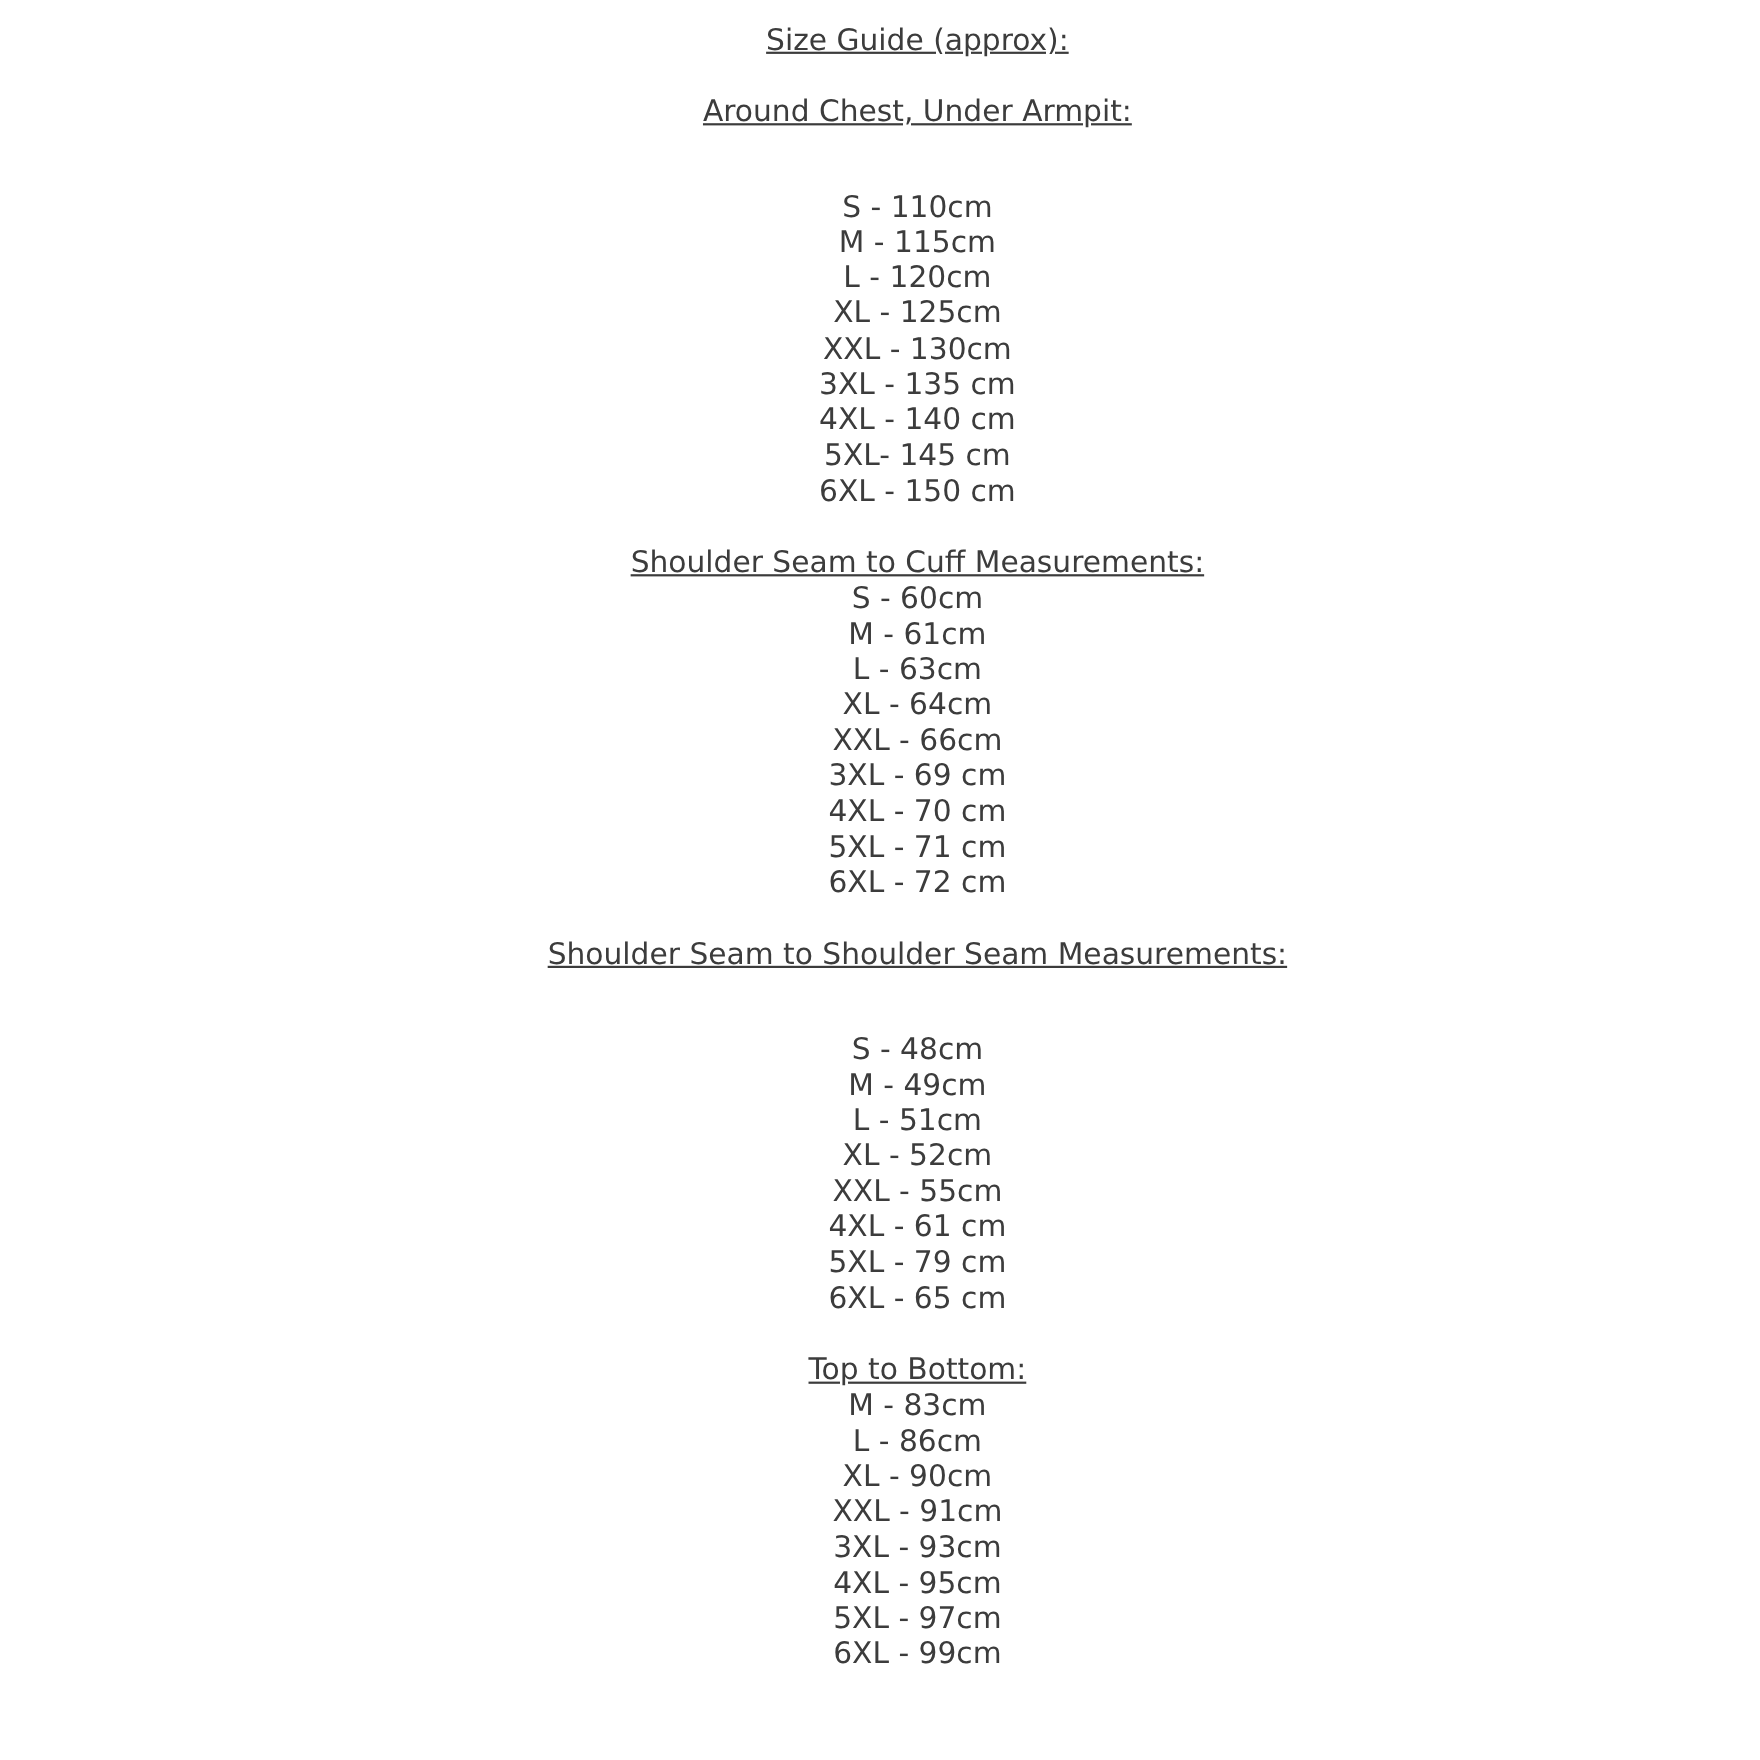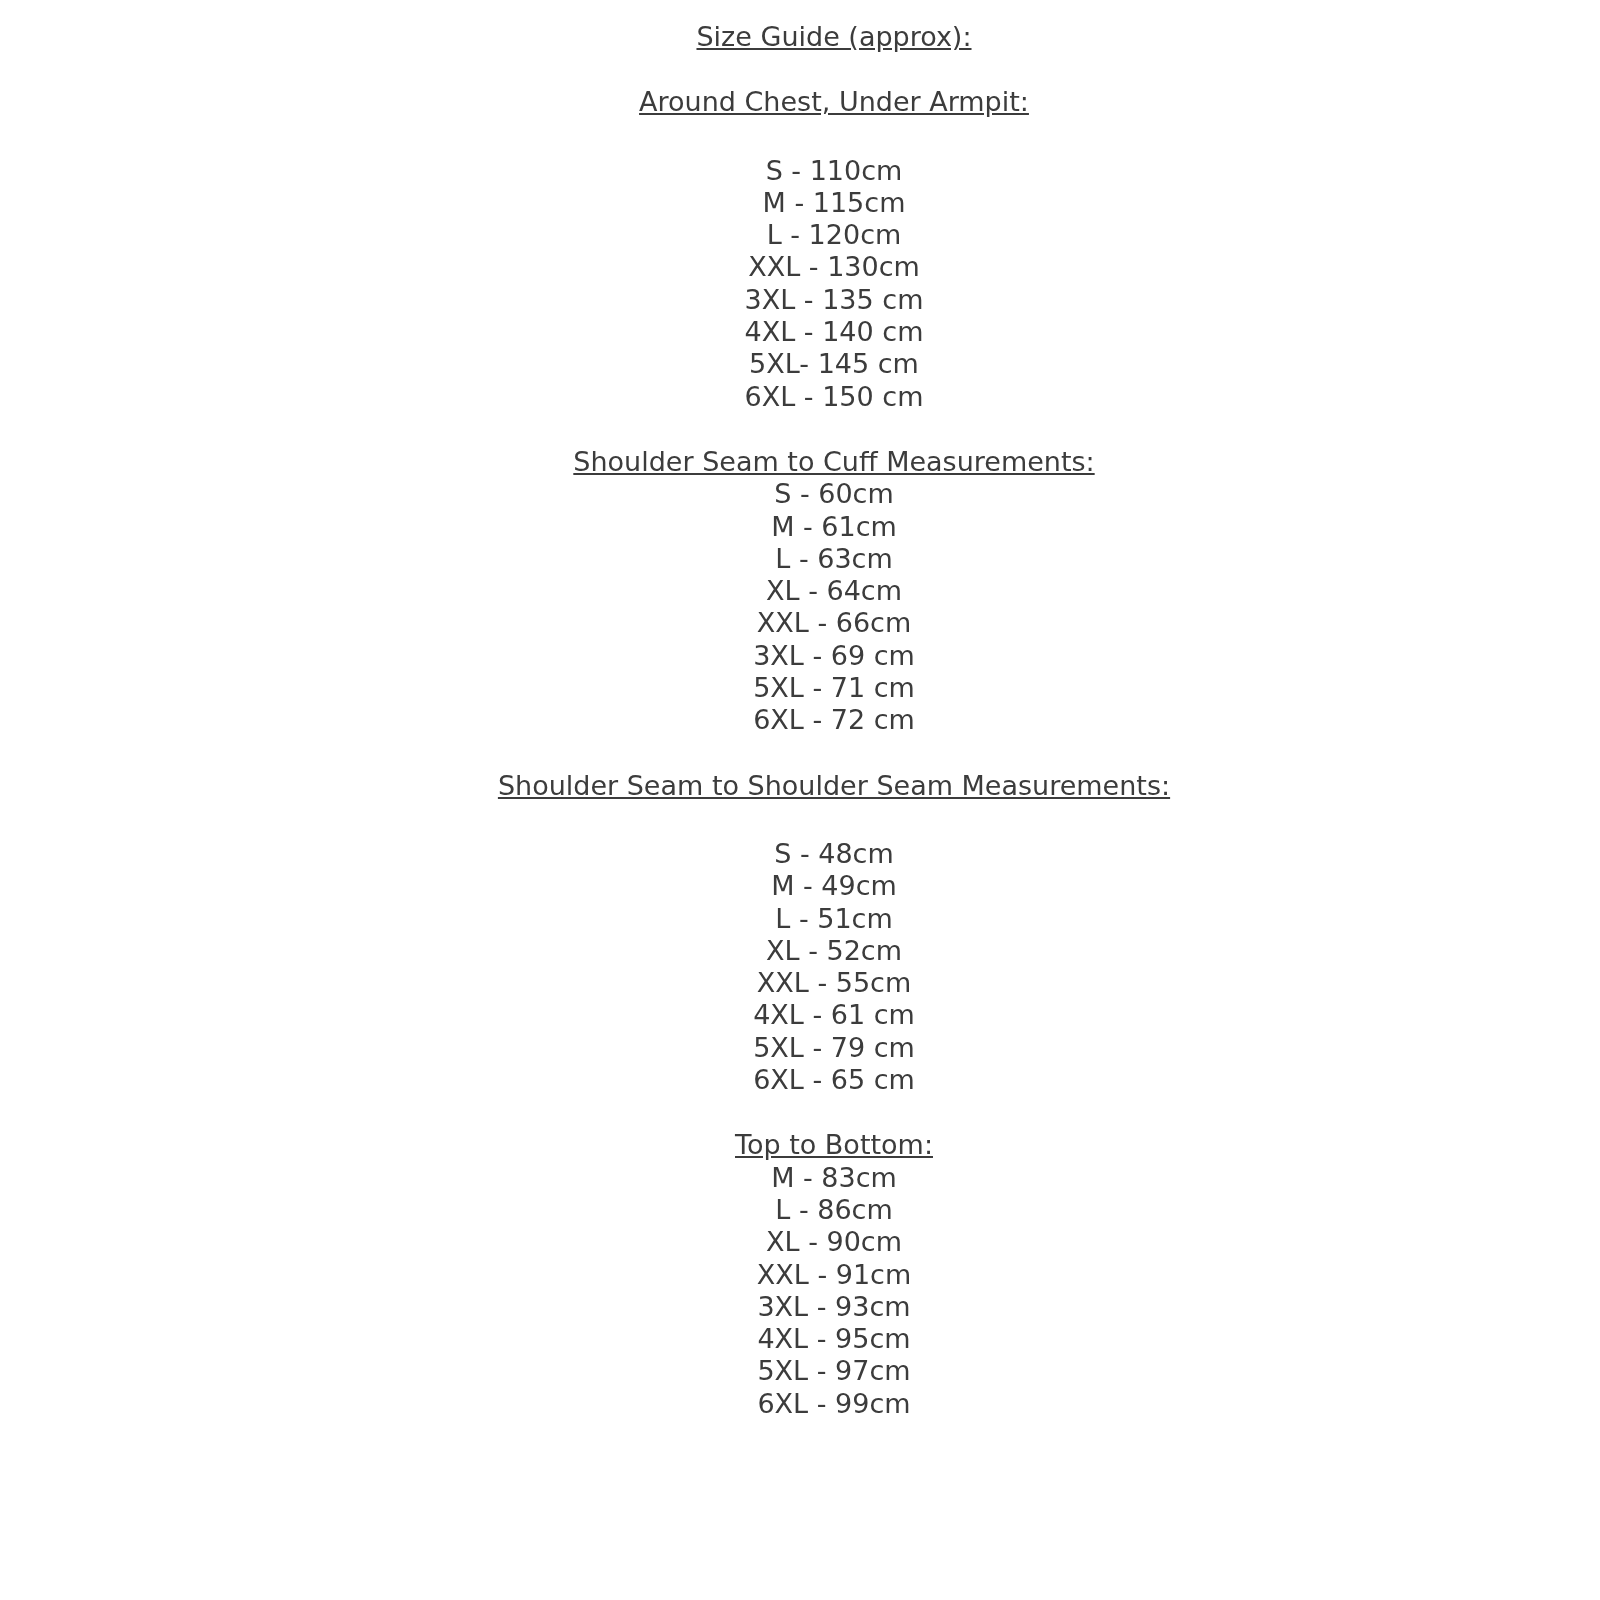--- a/index.html
+++ b/index.html
@@ -7,52 +7,54 @@
     width:1600px;height:1600px;overflow:hidden;box-sizing:border-box;
     background:#ffffff;color:#3c3c3c;
     font-family:"DejaVu Sans","Liberation Sans",sans-serif;
     font-size:27px;text-align:center;
     padding-top:21px;padding-left:68px;
   }
   .title{line-height:32.3px;text-decoration:underline;margin-bottom:33px;white-space:pre;}
   .heading{line-height:32.3px;white-space:pre;text-decoration:underline;}
   .row{line-height:32.3px;white-space:pre;}
   section{margin-top:33px;}
-  .items.gap{margin-top:36px;}
+  .items.gap{margin-top:54px;}
 </style>
 </head>
 <body>
 
 <div class="canvas">
 
   <div class="title">Size Guide (approx):</div>
 
   <section>
     <div class="heading">Around Chest, Under Armpit:</div>
     <div class="items gap">
       <div class="row">S - 110cm</div>
       <div class="row">M - 115cm</div>
       <div class="row">L - 120cm</div>
+      <div class="row">XL - 125cm</div>
       <div class="row">XXL - 130cm</div>
       <div class="row">3XL - 135 cm</div>
       <div class="row">4XL - 140 cm</div>
       <div class="row">5XL- 145 cm</div>
       <div class="row">6XL - 150 cm</div>
     </div>
   </section>
 
   <section>
     <div class="heading">Shoulder Seam to Cuff Measurements:</div>
     <div class="items">
       <div class="row">S - 60cm</div>
       <div class="row">M - 61cm</div>
       <div class="row">L - 63cm</div>
       <div class="row">XL - 64cm</div>
       <div class="row">XXL - 66cm</div>
       <div class="row">3XL - 69 cm</div>
+      <div class="row">4XL - 70 cm</div>
       <div class="row">5XL - 71 cm</div>
       <div class="row">6XL - 72 cm</div>
     </div>
   </section>
 
   <section>
     <div class="heading">Shoulder Seam to Shoulder Seam Measurements:</div>
     <div class="items gap">
       <div class="row">S - 48cm</div>
       <div class="row">M - 49cm</div>

